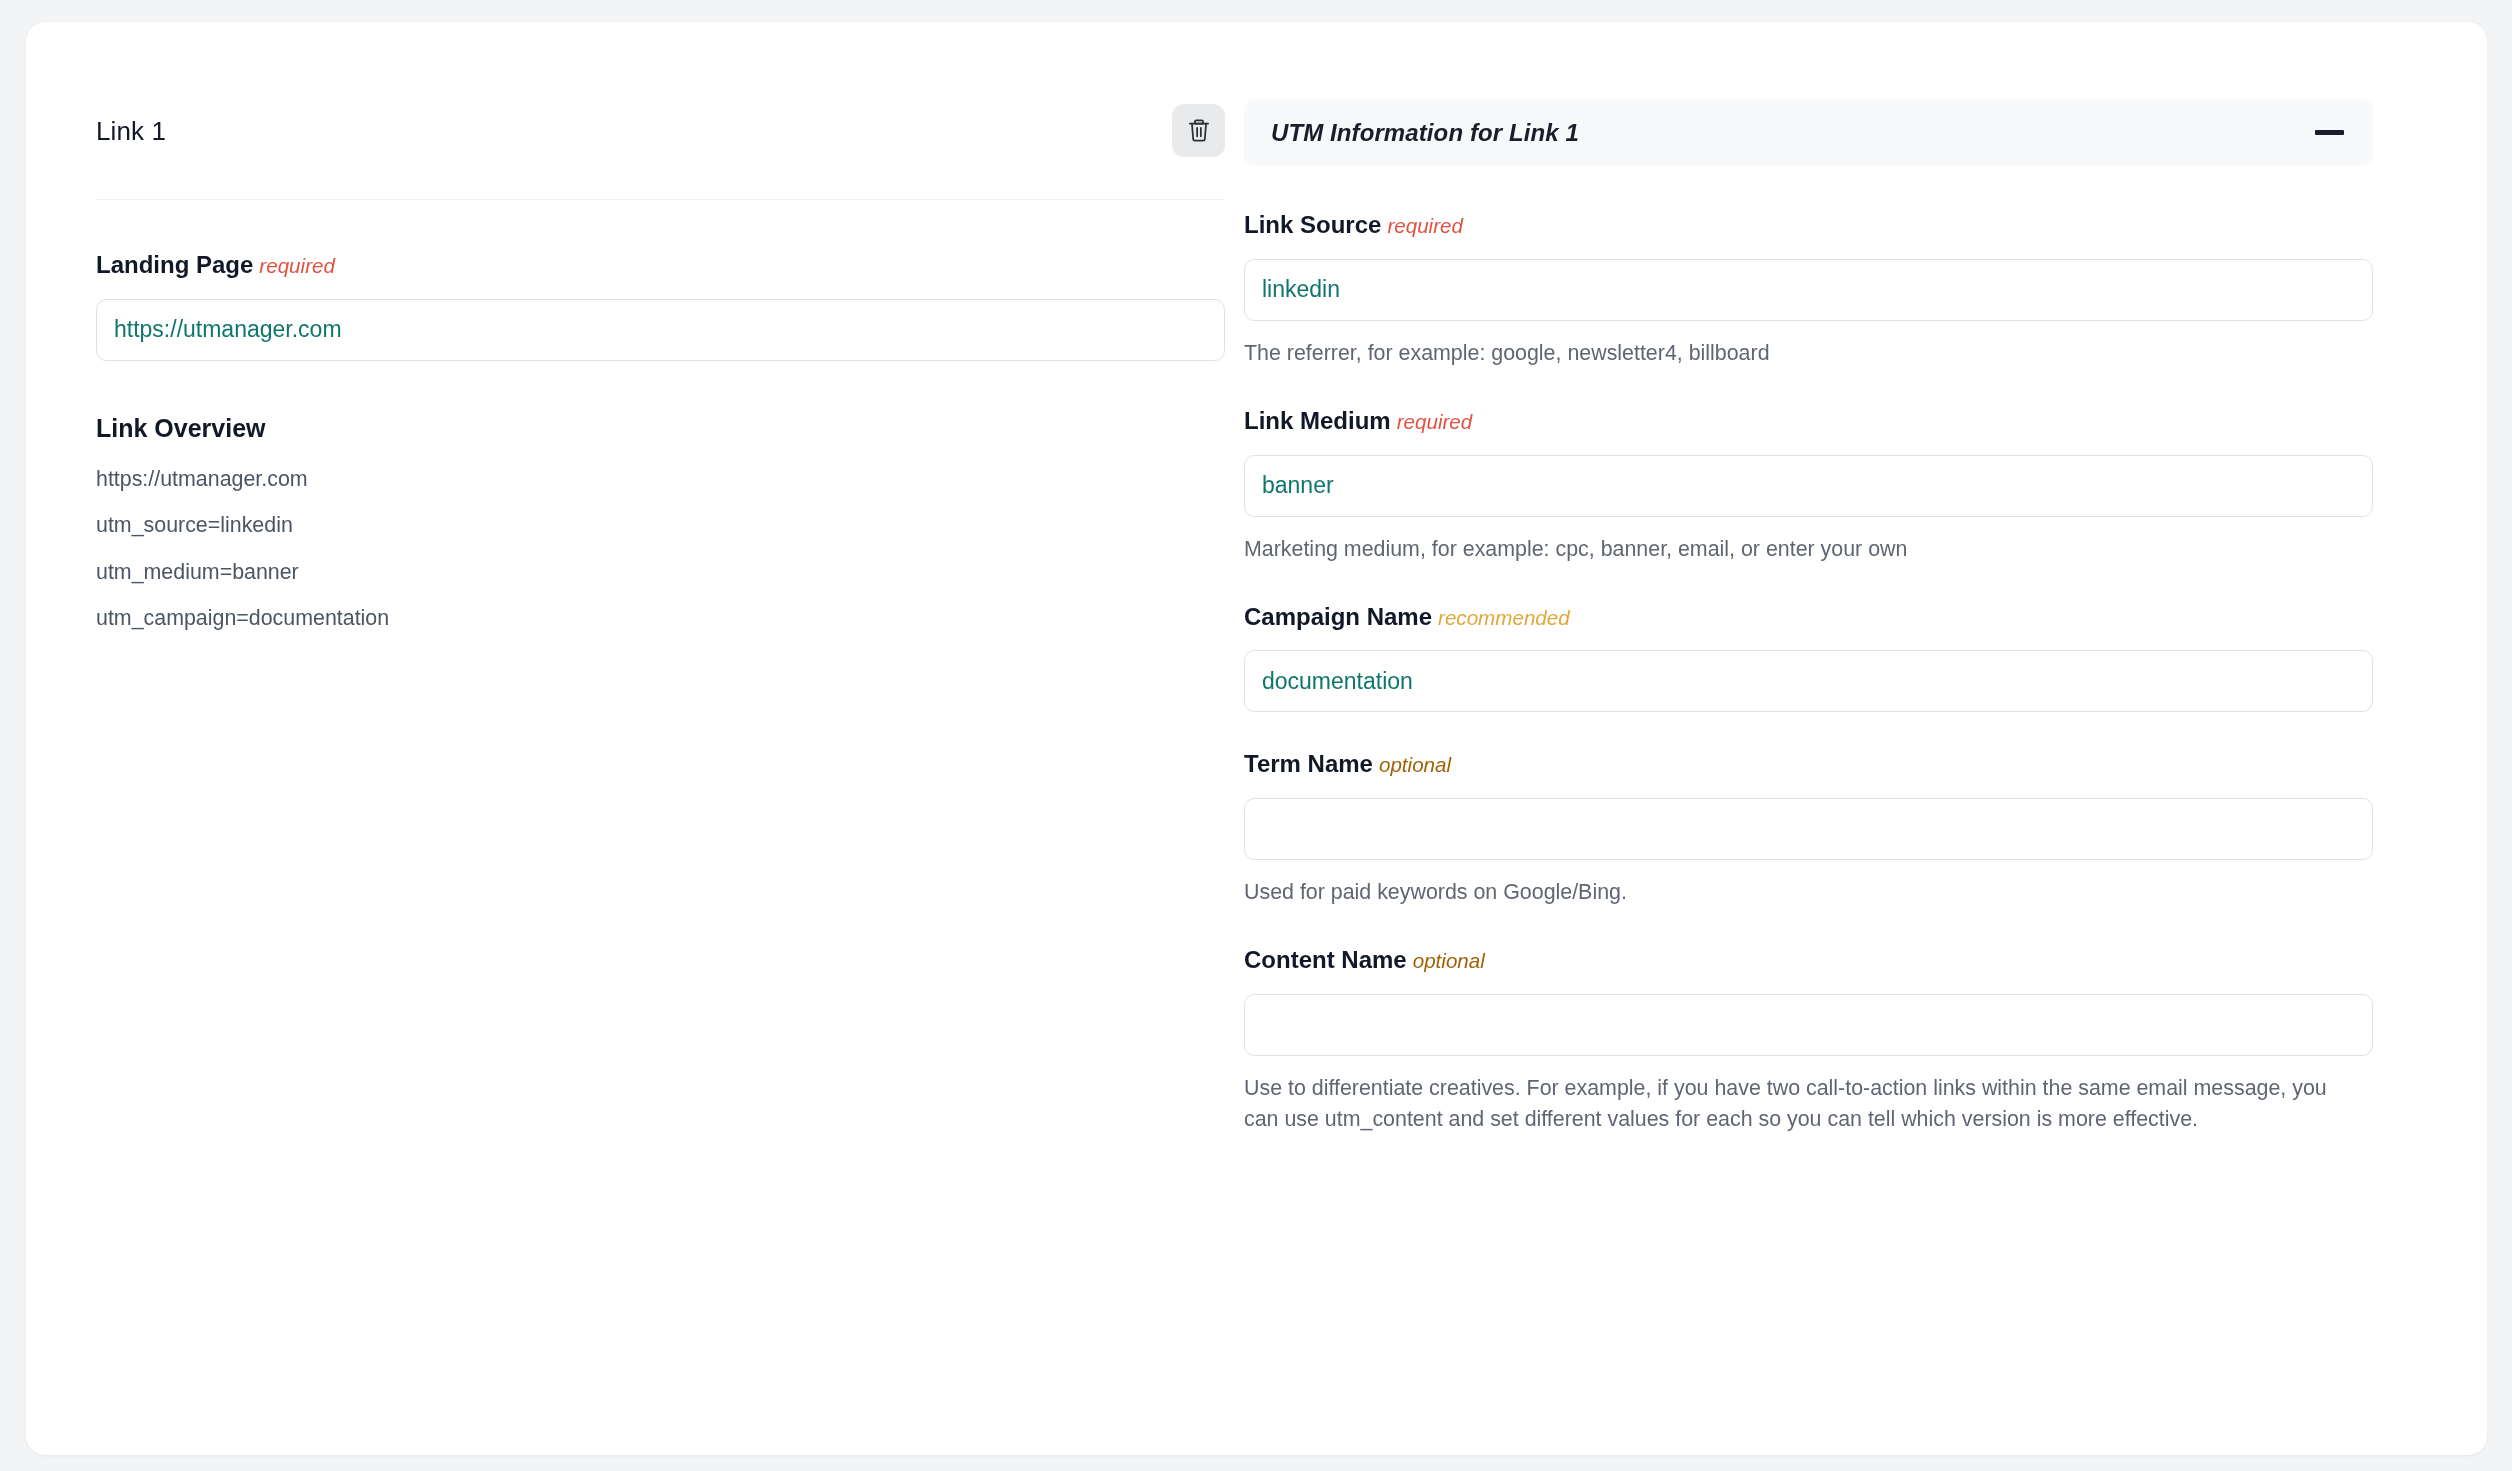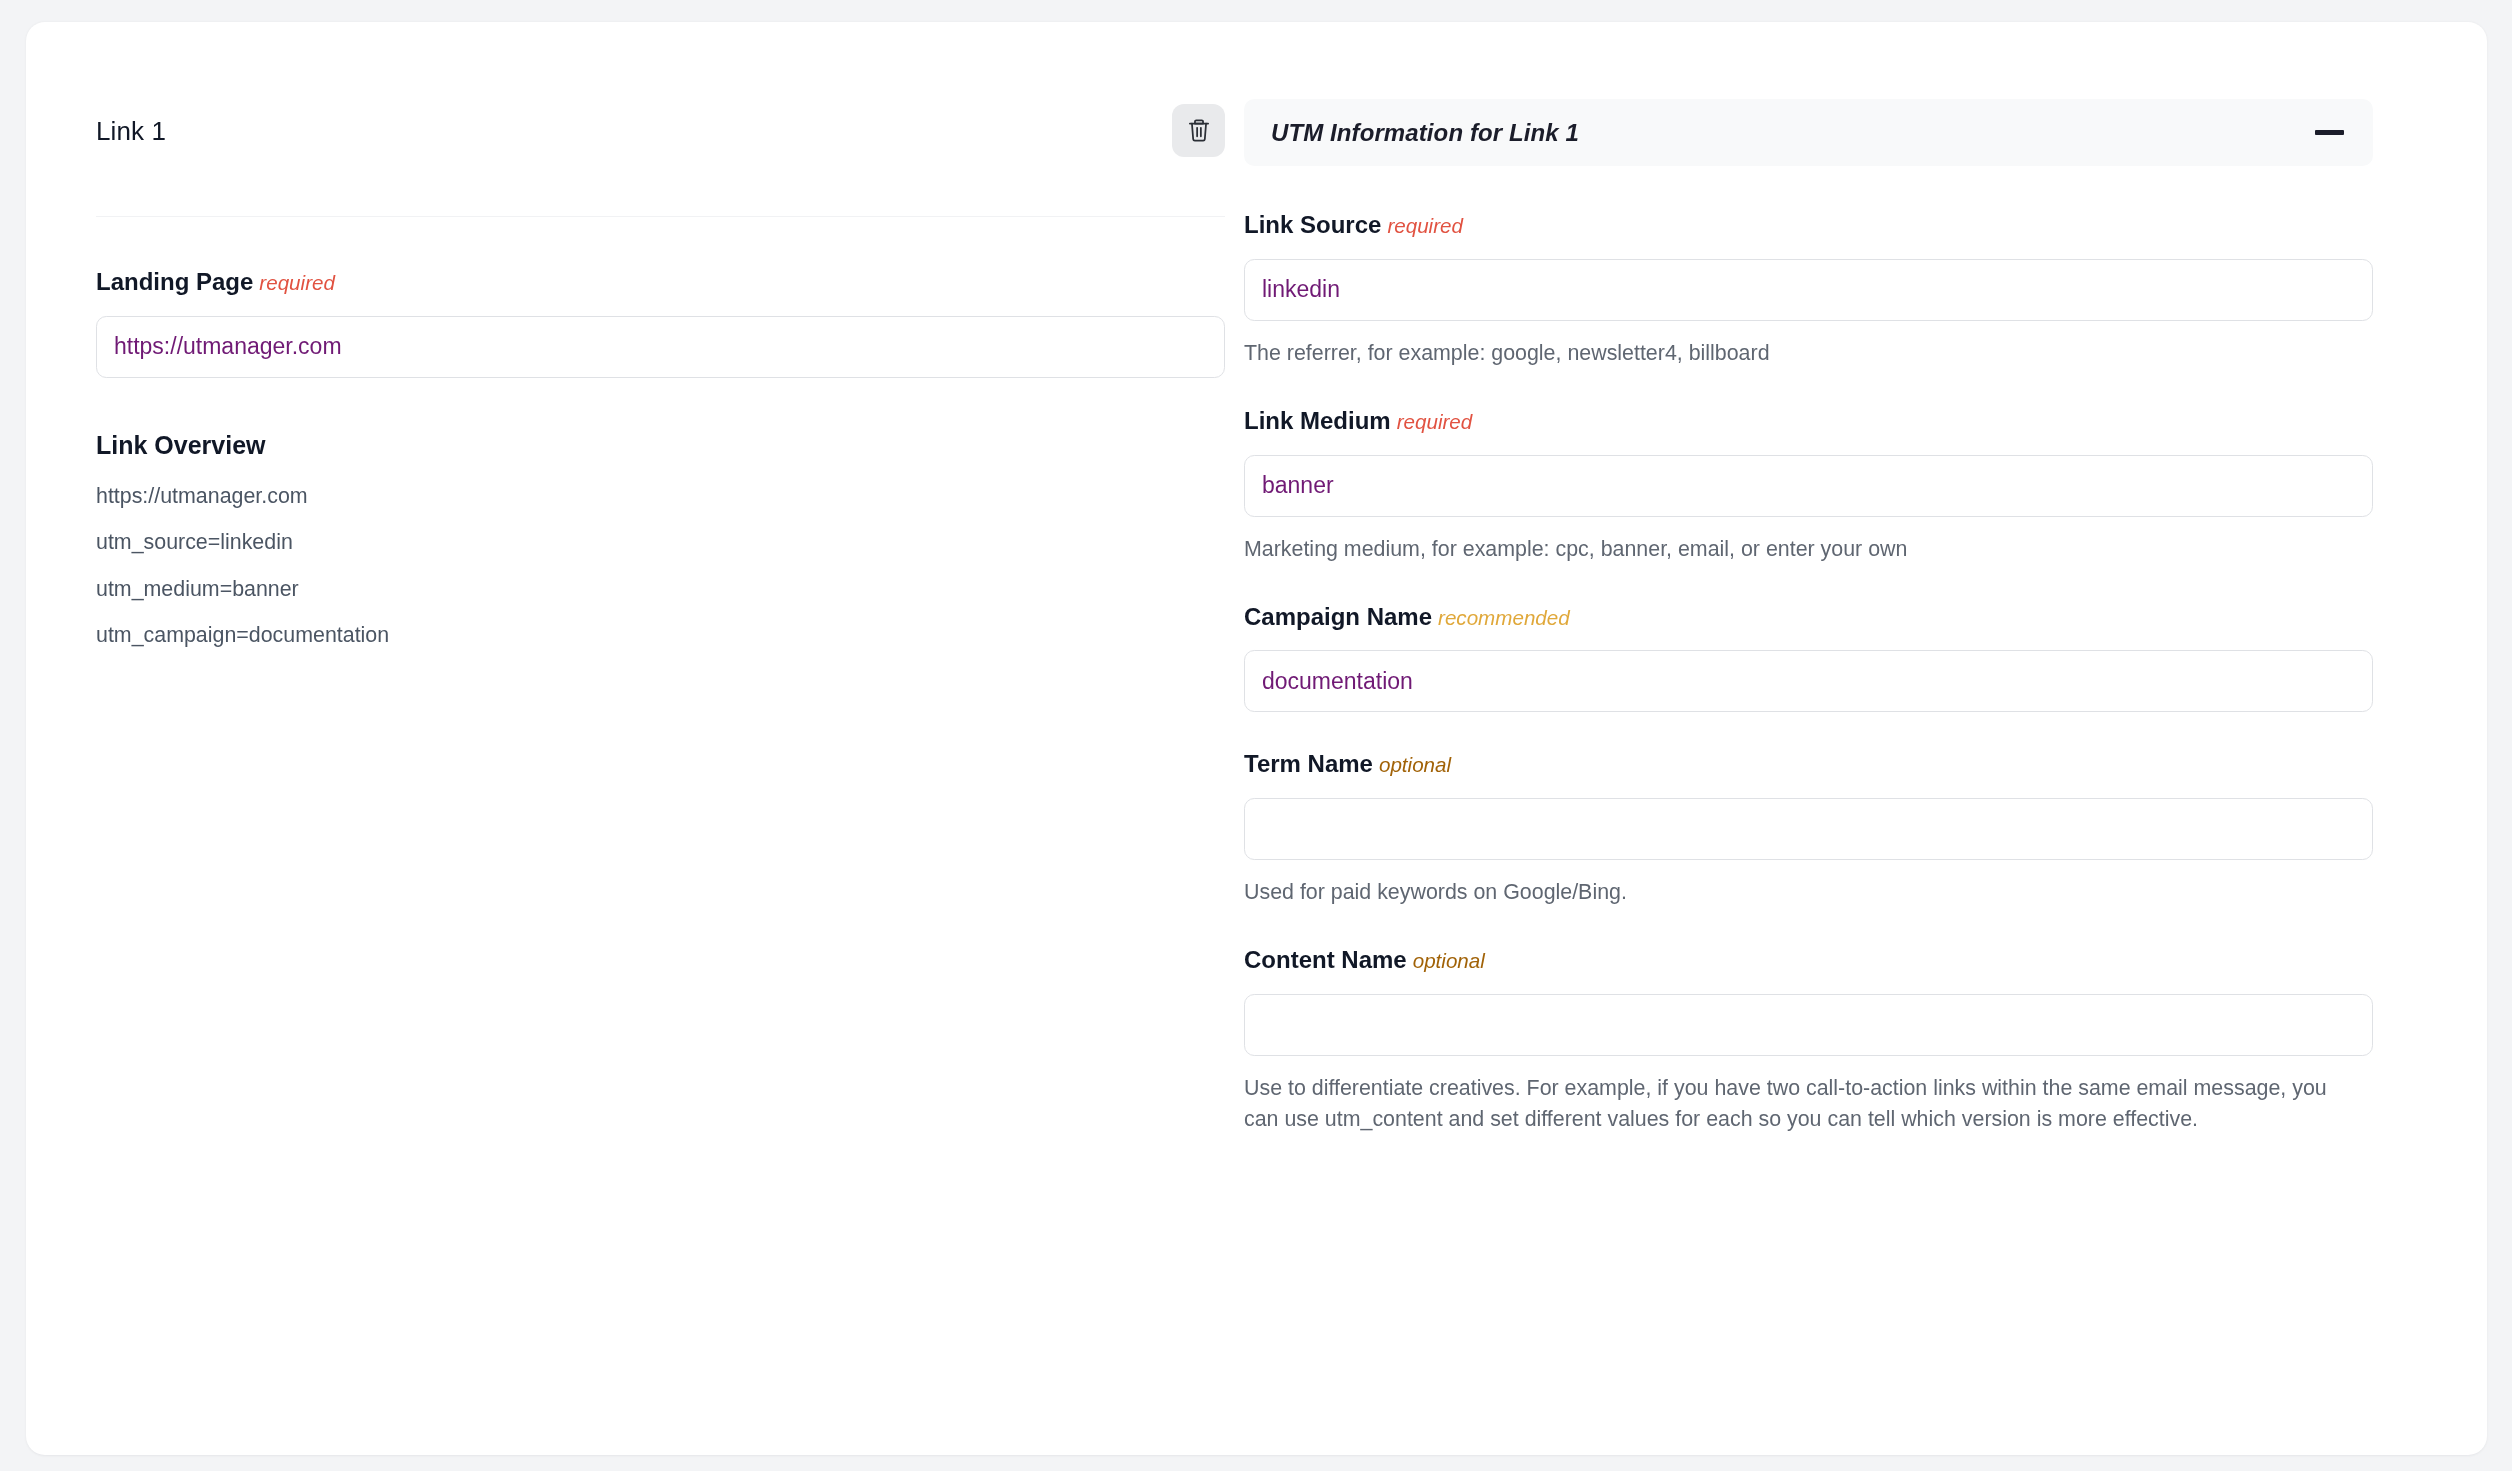--- a/index.html
+++ b/index.html
@@ -41,21 +41,21 @@
     width: 1199px;
     flex: 0 0 1199px;
     padding: 82px 0 0 70px;
   }
 
   .link-header-row {
     display: flex;
     align-items: center;
     justify-content: space-between;
     width: 1129px;
-    padding-bottom: 59px;
+    padding-bottom: 42px;
     border-bottom: 1.7px solid #f1f2f4;
   }
 
   .link-title {
     font-size: 26px;
     font-weight: 400;
     color: #111827;
     letter-spacing: 0.1px;
     line-height: 1;
   }
@@ -96,21 +96,21 @@
 
   .text-input {
     display: block;
     width: 1129px;
     height: 62px;
     border: 1.7px solid #dfe1e5;
     border-radius: 10.3px;
     background: #ffffff;
     font-family: "Liberation Sans", sans-serif;
     font-size: 23px;
-    color: #701a75;
+    color: #0f766e;
     padding: 0 17px;
     outline: none;
   }
   .text-input::placeholder { color: #9ca3af; }
 
   .overview-block { margin-top: 53px; }
   .overview-title {
     font-size: 25px;
     font-weight: 700;
     color: #111827;

